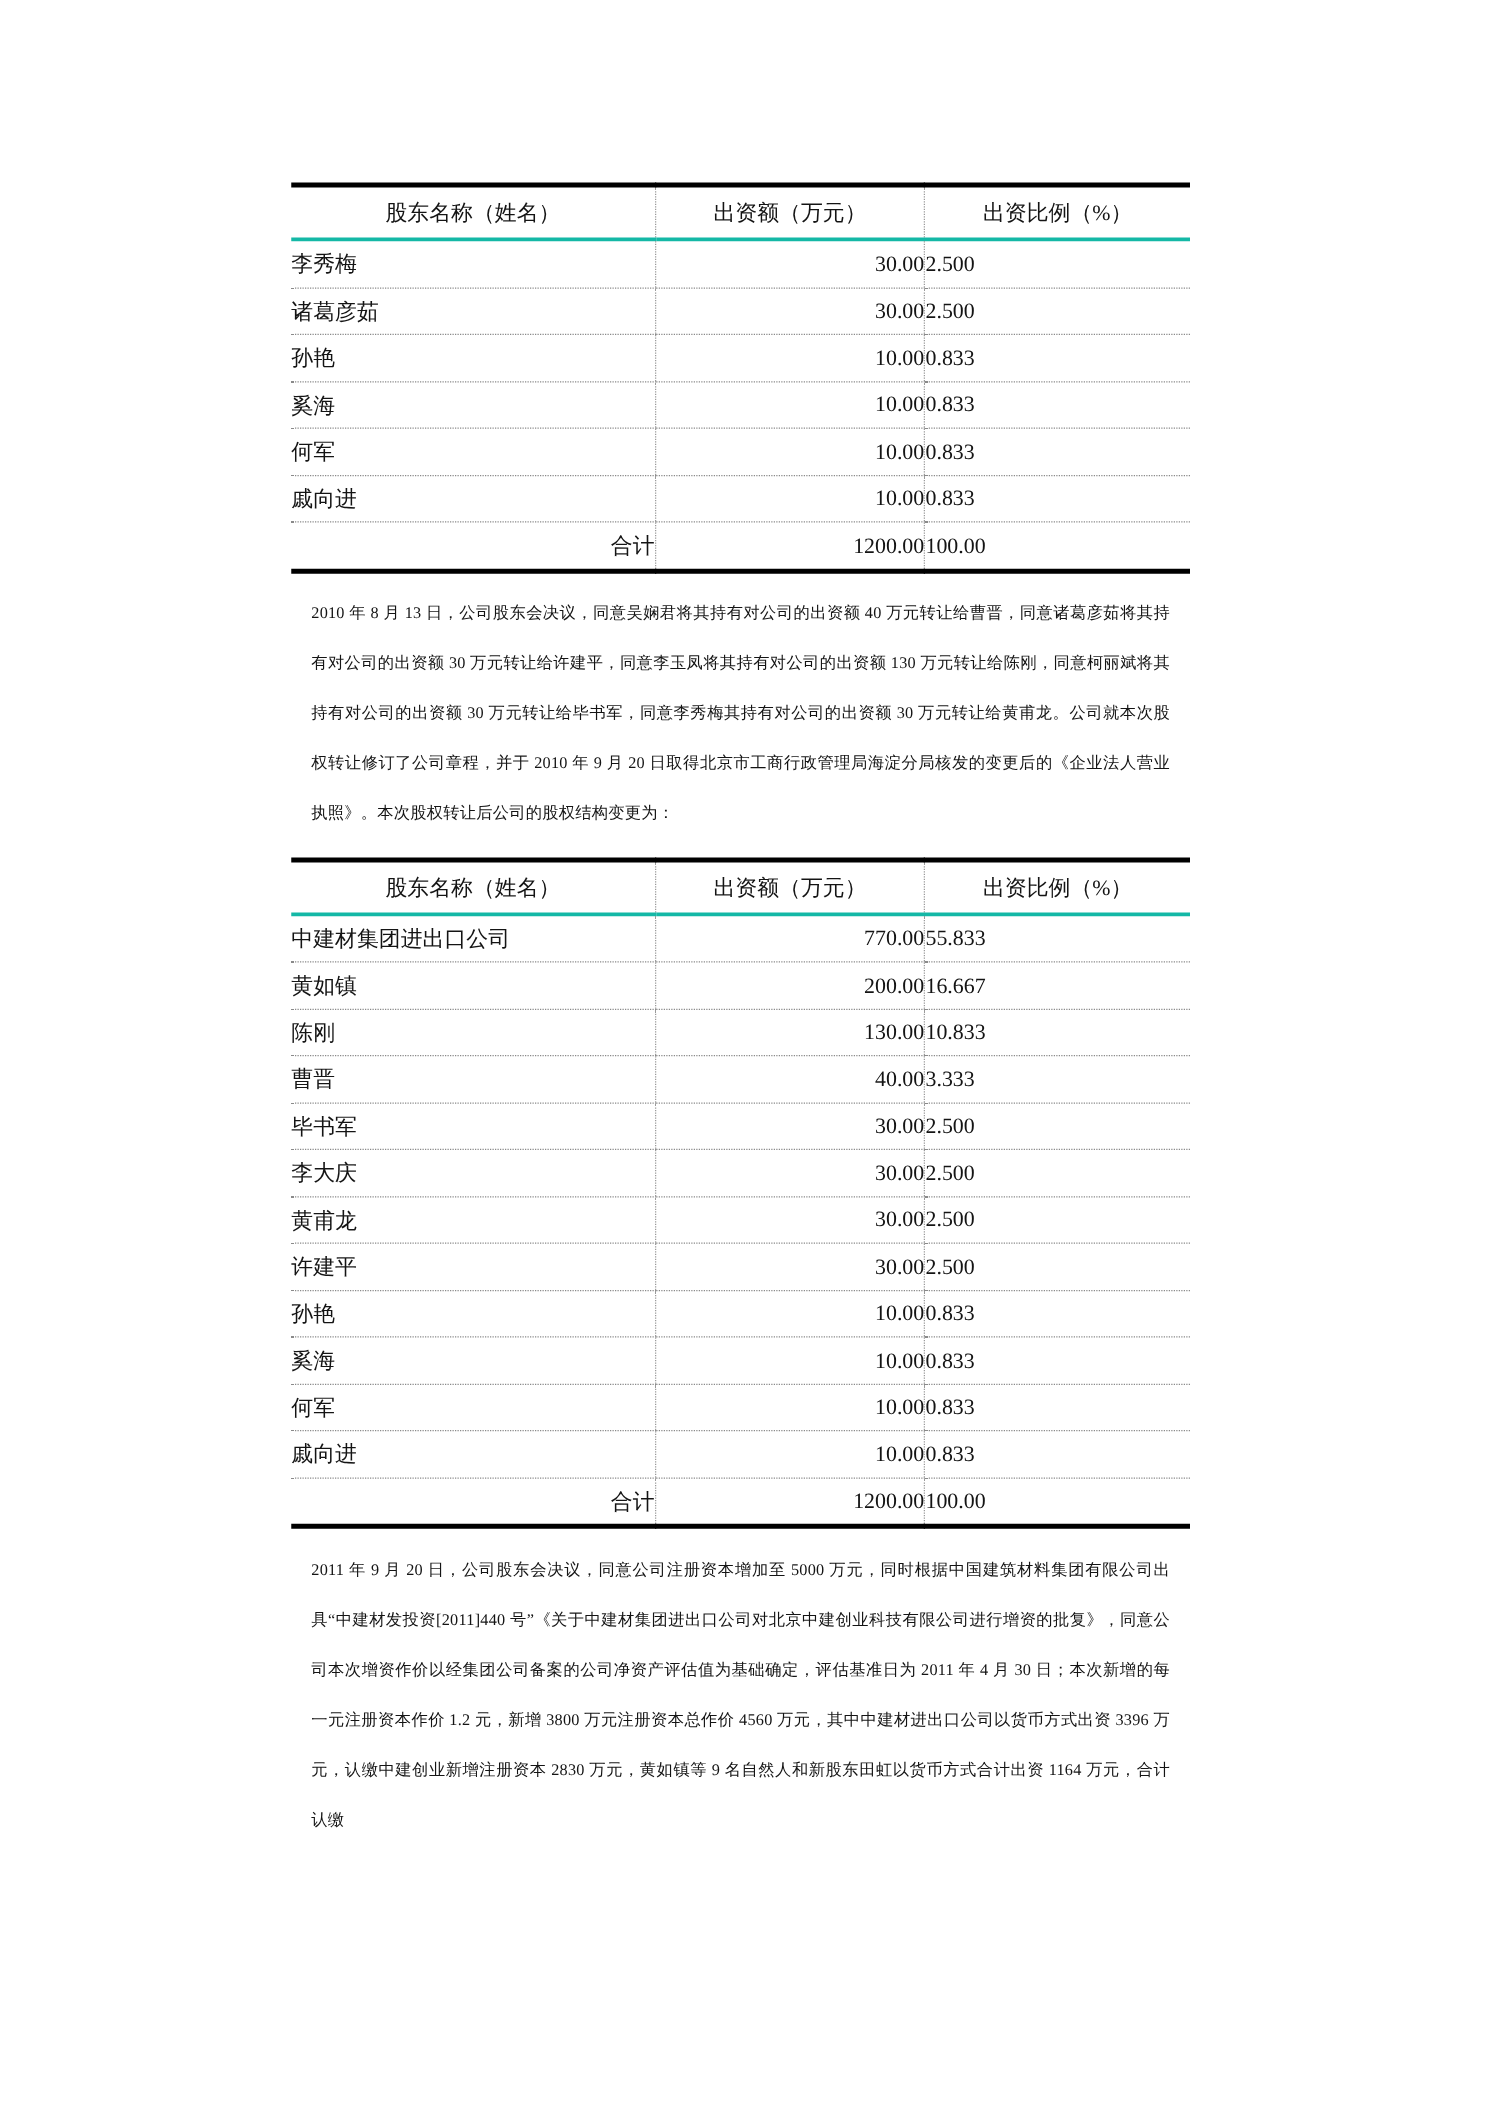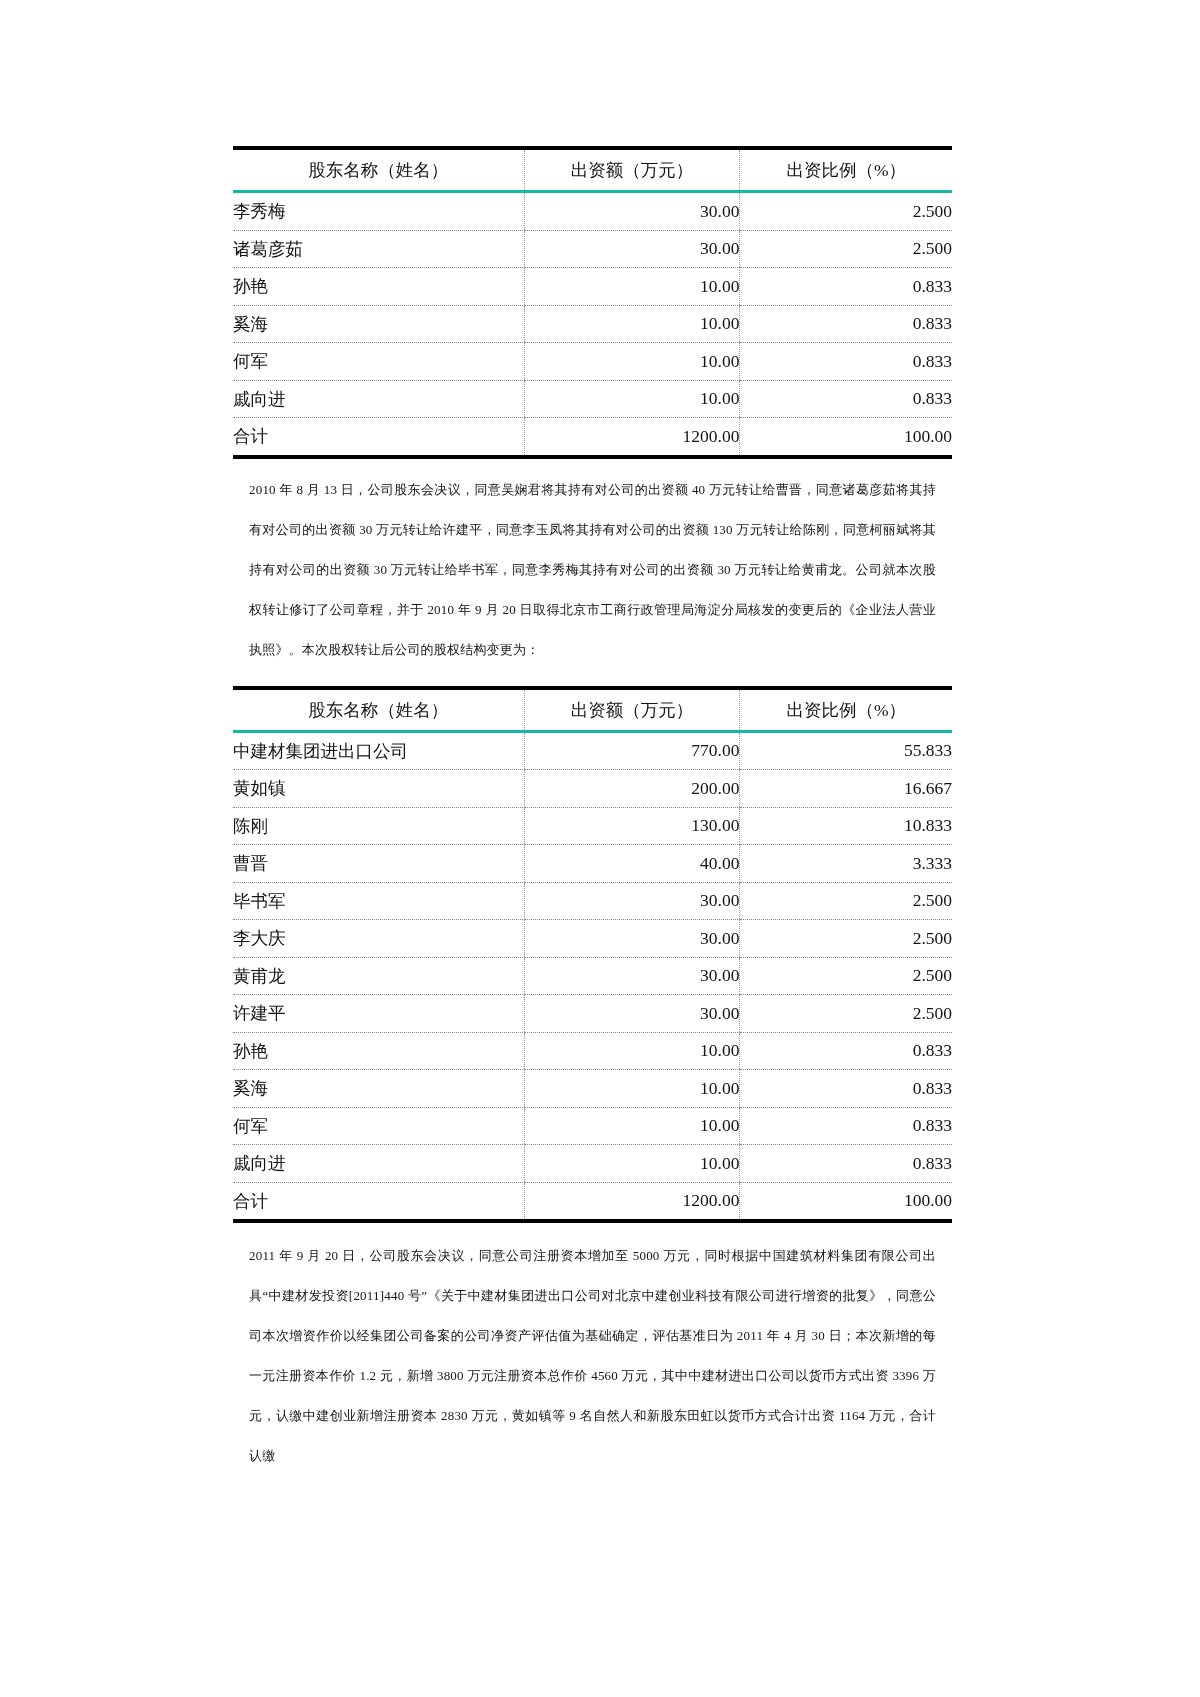--- a/index.html
+++ b/index.html
@@ -41,22 +41,22 @@
     height: 36.5px;
     vertical-align: middle;
     border-bottom: 1px dotted #8a8a8a;
     padding: 0;
   }
   .doc-table th + th,
   .doc-table td + td { border-left: 1px dotted #9a9a9a; }
   .doc-table tr.total-row td { border-bottom: none; }
   .cell-name { text-align: left; padding-left: 9px; }
   .cell-amount { text-align: right; padding-right: 12px; }
-  .cell-ratio { text-align: right; margin-top: 31px; }
-  .cell-total-label { text-align: left; }
+  .cell-ratio { text-align: left; margin-top: 31px; }
+  .cell-total-label { text-align: right; }
   .t1 { margin-top: 146px; }
   .t2 { margin-top: 3px; }
   .para {
     margin: 16px;
     font-size: 13px;
     line-height: 40px;
     text-align: justify;
     text-justify: inter-ideograph;
     letter-spacing: 0.2px;
   }

